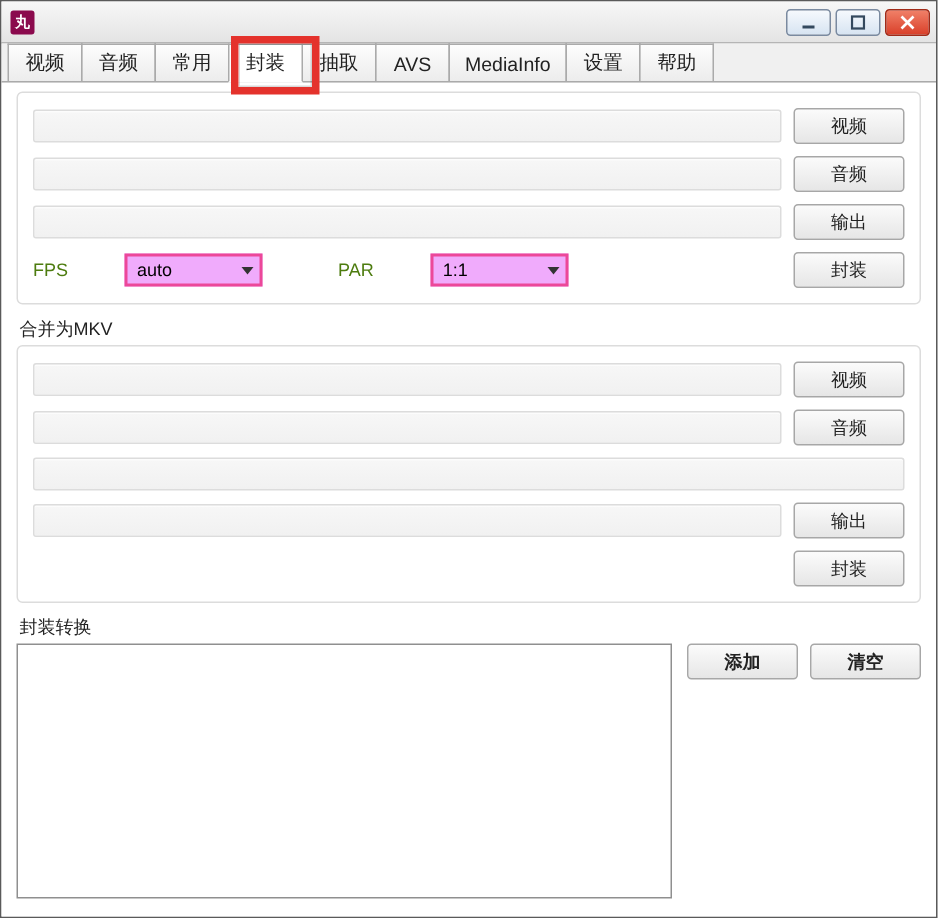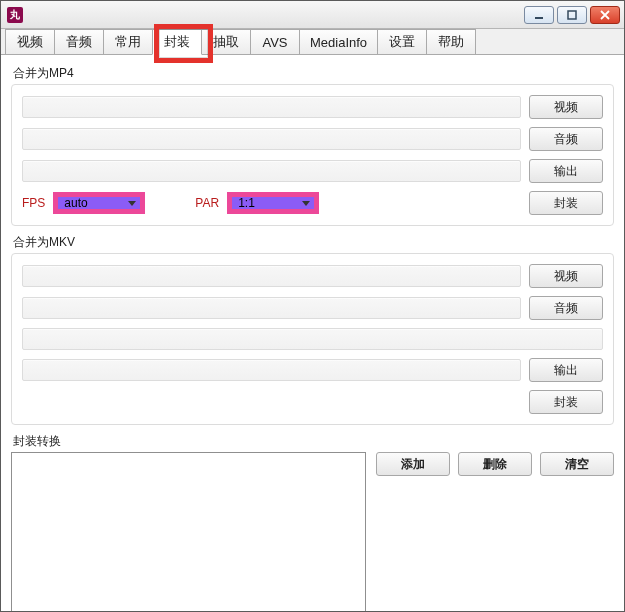--- a/index.html
+++ b/index.html
@@ -148,32 +148,33 @@
     padding: 0 8px;
   }
   .btn.wide { min-width: 110px; }
 
   .fps-row {
     display: flex;
     align-items: center;
     gap: 8px;
     margin-top: 4px;
   }
-  .lbl { font-size: 12px; color: #b91c1c; }
+  .lbl { font-size: 12px; color: #4d7c0f; }
 
   .combo {
     height: 22px;
     width: 92px;
-    border: 5px solid #ec4899;
-    background: #8b5cf6;
+    border: 2px solid #ec4899;
+    background: #f0abfc;
     display: flex;
     align-items: center;
     justify-content: space-between;
     padding: 0 4px 0 6px;
     font: inherit;
+    margin-left: 30px;
   }
   .combo .caret {
     width: 0; height: 0;
     border-left: 4px solid transparent;
     border-right: 4px solid transparent;
     border-top: 5px solid #333;
   }
 
   .side-btns {
     display: flex;
@@ -251,21 +252,20 @@
       </div>
     <div class="tab">
         <span>帮助</span>
       </div>
   </div>
 
   <div class="red-box" id="redbox" style="left: 153px; top: 23px; width: 59px; height: 39px;"></div>
 
   <div class="client">
 
-    <div class="group-label">合并为MP4</div>
     <div class="panel">
       <div class="row">
         <input class="field" value="" style="">
         <button class="btn">视频</button>
       </div>
       <div class="row">
         <input class="field" value="" style="">
         <button class="btn">音频</button>
       </div>
       <div class="row">
@@ -309,19 +309,18 @@
       <div class="row" style="justify-content:flex-end">
         <button class="btn">封装</button>
       </div>
     </div>
 
     <div class="group-label">封装转换</div>
     <div class="convert-row">
       <div class="listarea"></div>
       <div class="side-btns">
         <button class="btn">添加</button>
-        <button class="btn">删除</button>
         <button class="btn">清空</button>
       </div>
     </div>
 
   </div>
 </div>
 
 </body></html>

